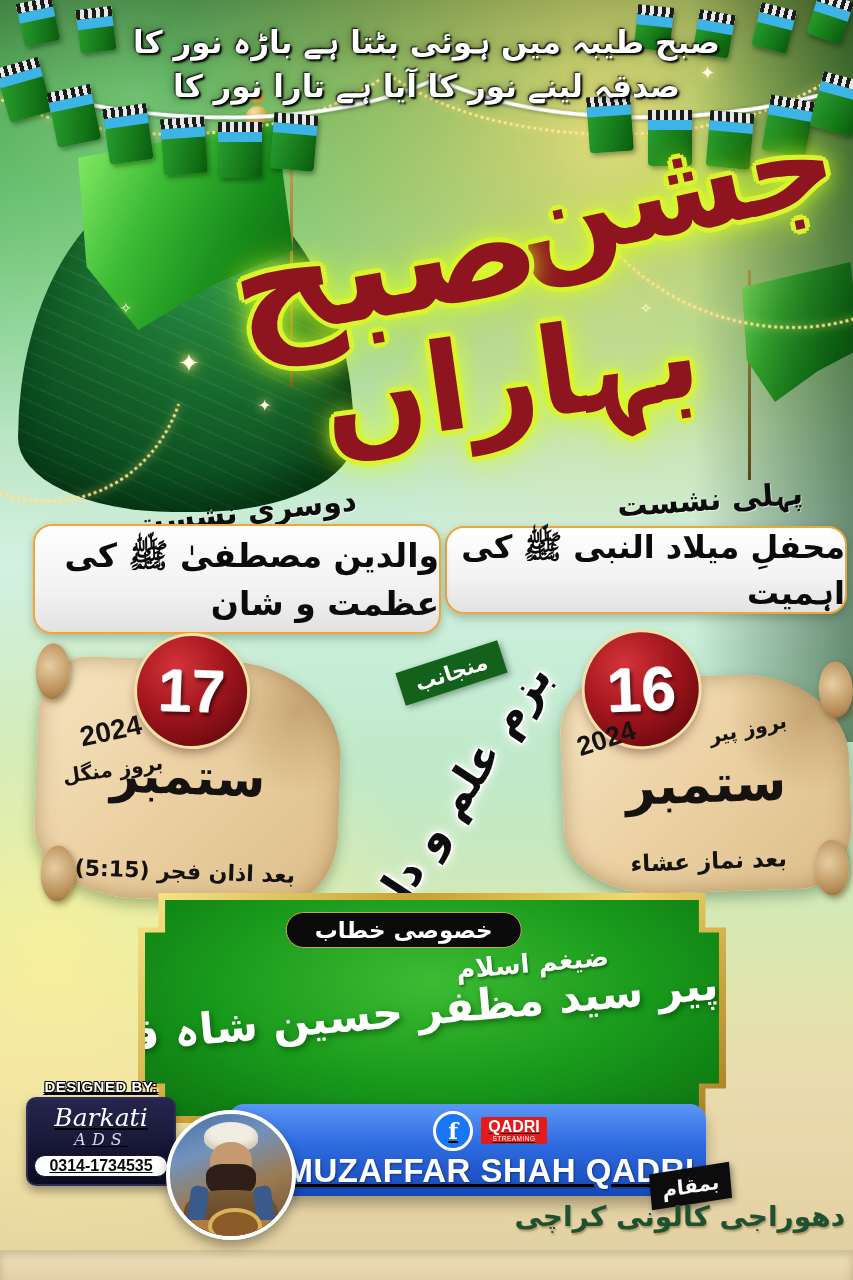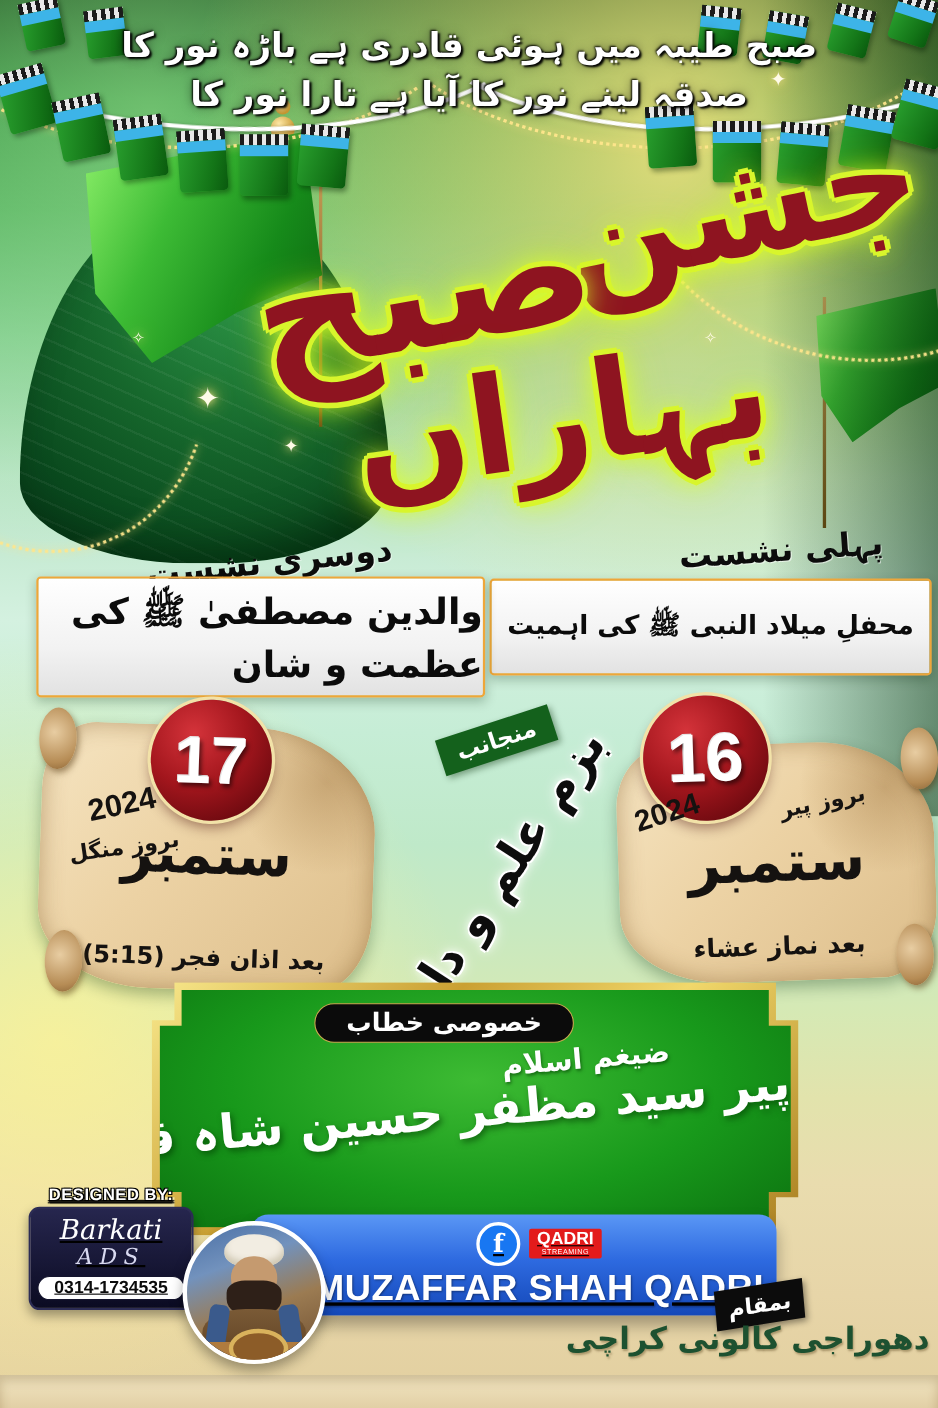--- a/index.html
+++ b/index.html
@@ -54,23 +54,23 @@
   .tw1{right:16px;top:-4px;font-size:124px;transform:rotate(-12deg);}
   .tw2{left:4px;top:56px;font-size:148px;transform:rotate(-10deg);}
   .tw3{left:96px;top:186px;font-size:122px;transform:rotate(-8deg);}
   .bari{left:236px;top:438px;width:360px;text-align:center;font-size:46px;font-weight:bold;color:#101010;
     text-shadow:0 0 7px #e9ff55,0 0 13px #e0ff40,2px 2px 0 #ecff70,-2px -2px 0 #ecff70;}
   
   .sess-label{position:absolute;font-size:30px;font-weight:bold;color:#0c0c0c;text-shadow:1px 1px 0 rgba(255,255,255,.55);}
   .lab-right{left:585px;top:482px;width:250px;text-align:center;transform:rotate(-4deg);}
   .lab-left{left:110px;top:494px;width:270px;text-align:center;transform:rotate(-6deg);}
   .sess-box{position:absolute;background:linear-gradient(180deg,#ffffff 0%,#f2f2f2 60%,#e2e2e2 100%);
-    border:2px solid #eea63a;border-radius:4px;box-shadow:0 4px 10px rgba(0,40,10,.25);
+    border:2px solid #eea63a;border-radius:19px;box-shadow:0 4px 10px rgba(0,40,10,.25);
     display:flex;align-items:center;justify-content:center;color:#0b0b0b;font-weight:bold;}
-  .box-right{left:445px;top:526px;width:398px;height:84px;font-size:24px;}
+  .box-right{left:445px;top:526px;width:398px;height:84px;font-size:32px;}
   .box-left{left:33px;top:524px;width:404px;height:106px;font-size:33px;}
   
   .scroll{position:absolute;background:
       radial-gradient(circle at 85% 20%, rgba(140,95,40,.35), transparent 26%),
       linear-gradient(135deg,#f6e5c2 0%,#ecd2a4 45%,#dcbd8a 100%);
     border-radius:16% 38% 18% 34%/26% 40% 30% 30%;
     box-shadow:inset 0 0 22px rgba(120,80,30,.45),0 6px 14px rgba(0,40,10,.3);}
   .scroll::before,.scroll::after{content:"";position:absolute;width:34px;height:56px;border-radius:50%;
     background:radial-gradient(circle at 40% 40%,#e8cda2,#b68c55 70%,#8a6436);box-shadow:2px 3px 6px rgba(80,50,10,.5);}
   .scr16{left:562px;top:676px;width:288px;height:216px;transform:rotate(-2deg);}
@@ -116,21 +116,21 @@
     text-shadow:1px 2px 3px rgba(0,60,0,.6);}
   .speaker-name{position:absolute;left:0;right:0;top:84px;text-align:center;color:#fff;font-size:43px;font-weight:bold;
     white-space:nowrap;transform:rotate(-5deg);text-shadow:2px 3px 6px rgba(0,60,0,.6);}
   
   .designer{left:26px;top:1078px;width:150px;text-align:center;font-family:"Liberation Sans",sans-serif;}
   .des-label{font-size:15px;font-weight:bold;color:#fff;letter-spacing:.5px;
     text-shadow:1px 1px 0 #000,-1px -1px 0 #000,1px -1px 0 #000,-1px 1px 0 #000;}
   .des-box{margin-top:2px;background:linear-gradient(180deg,#26264e,#0b0b22);border:2px solid #2c2c54;border-radius:10px;
     padding:4px 6px 7px;box-shadow:0 5px 10px rgba(0,0,0,.35);}
   .des-name{font-family:"DejaVu Serif",serif;font-style:italic;font-size:25px;color:#fff;}
-  .des-sub{font-family:"DejaVu Serif",serif;font-style:italic;font-size:20px;letter-spacing:6px;color:#d8d9f0;margin-top:-2px;text-align:center;}
+  .des-sub{font-family:"DejaVu Serif",serif;font-style:italic;font-size:16px;letter-spacing:6px;color:#d8d9f0;margin-top:-2px;text-align:center;}
   .des-phone{margin-top:6px;background:#fff;border:1px solid #15152e;border-radius:12px;color:#0b0b0b;
     font-size:16px;font-weight:bold;padding:1px 4px;}
   
   .live-bar{left:228px;top:1104px;width:478px;height:92px;border-radius:16px;
     background:linear-gradient(180deg,#5a97f5 0%,#2e6ae0 45%,#1448b8 100%);
     box-shadow:0 8px 14px rgba(0,0,0,.3);display:flex;flex-direction:column;align-items:center;justify-content:center;
     padding-left:46px;box-sizing:border-box;font-family:"Liberation Sans",sans-serif;}
   .live-row{display:flex;align-items:center;gap:8px;}
   .fb-circle{width:34px;height:34px;border-radius:50%;background:#1877f2;border:3px solid #fff;color:#fff;
     display:flex;align-items:center;justify-content:center;font-size:23px;font-weight:bold;font-family:"DejaVu Serif",serif;}
@@ -210,21 +210,21 @@
   <div class="bunting-flag z2" style="left:812px;top:-4px;transform:rotate(18deg);width:36px;height:44px;"></div>
 
   <span class="sp" style="left:178px;top:348px;font-size:26px;">✦</span>
   <span class="sp" style="left:258px;top:396px;font-size:16px;">✦</span>
   <span class="sp" style="left:120px;top:300px;font-size:14px;">✧</span>
   <span class="sp" style="left:330px;top:430px;font-size:18px;">✦</span>
   <span class="sp" style="left:640px;top:300px;font-size:14px;">✧</span>
   <span class="sp" style="left:700px;top:62px;font-size:18px;">✦</span>
 
   <div class="abs couplet rtl z3">
-    <div>صبح طیبہ میں ہوئی قادری ہے باڑہ نور کا</div>
+    <div>صبح طیبہ میں ہوئی بٹتا ہے باڑہ نور کا</div>
     <div>صدقہ لینے نور کا آیا ہے تارا نور کا</div>
   </div>
 
   <div class="abs title-block z4">
     <span class="tw tw1">جشن</span>
     <span class="tw tw2">صبح</span>
     <span class="tw tw3">بہاراں</span>
   </div>
 
   <div class="sess-label lab-right rtl z5">پہلی نشست</div>

